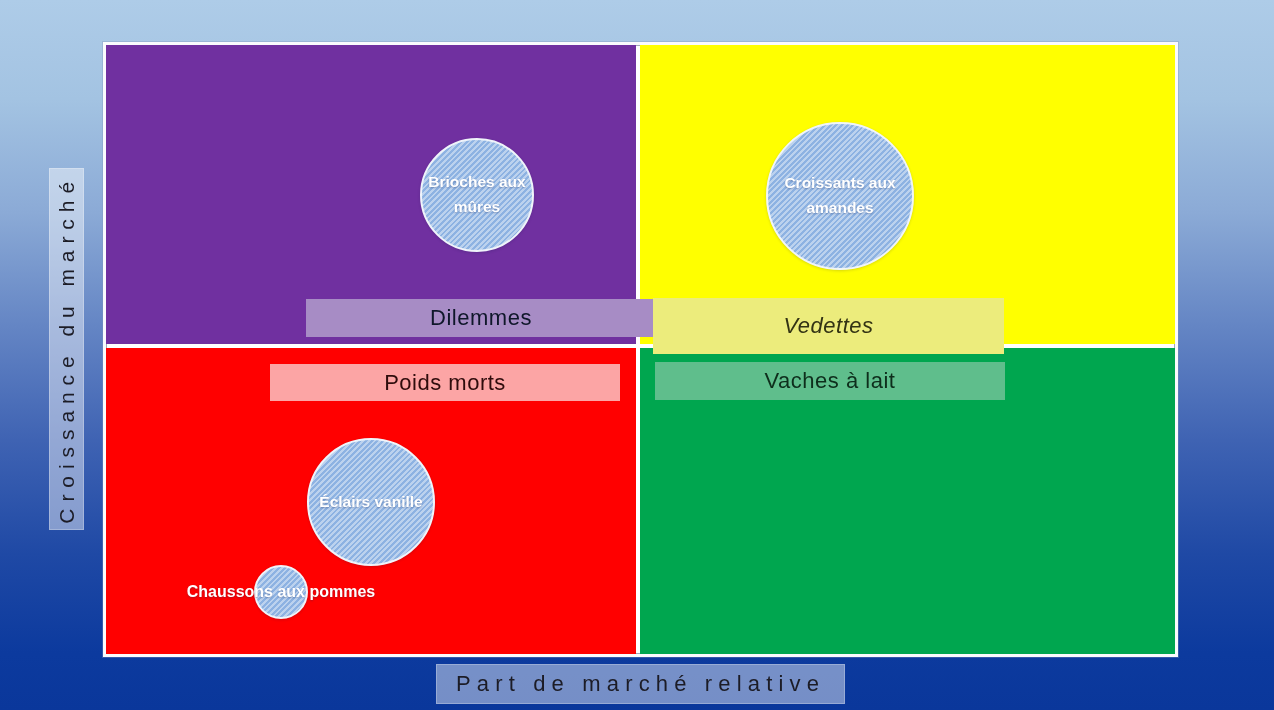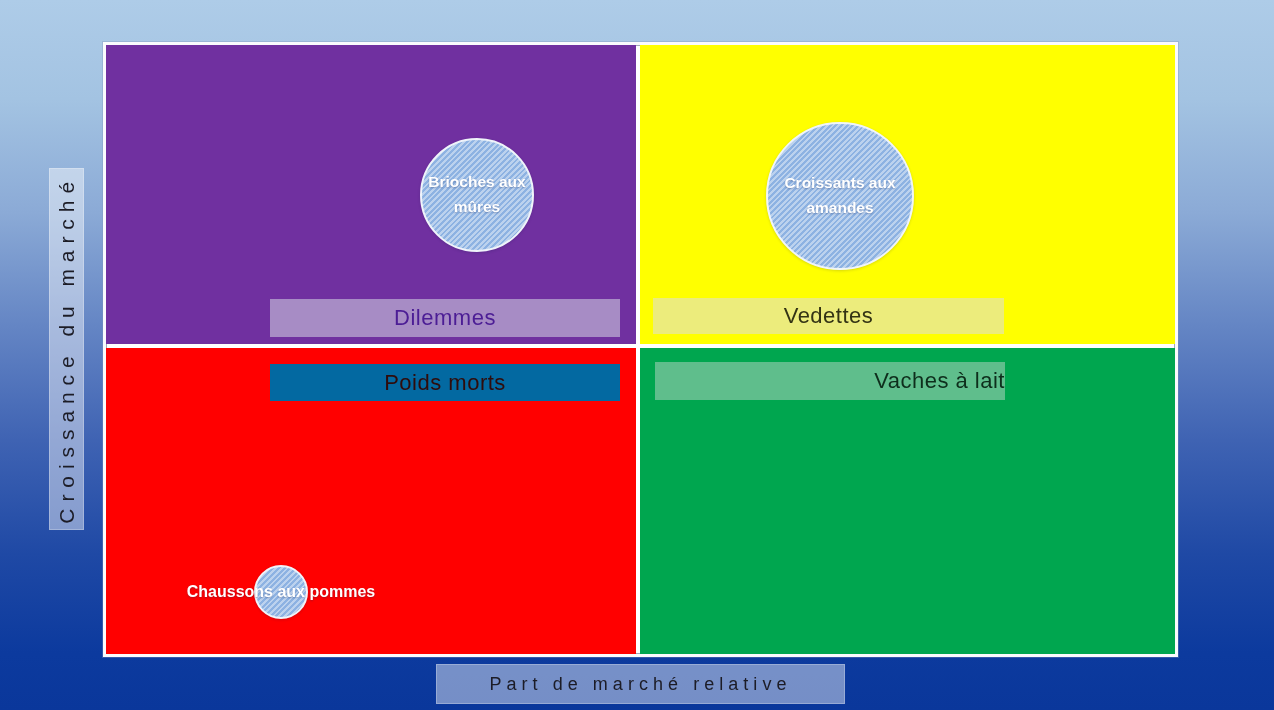--- a/index.html
+++ b/index.html
@@ -21,23 +21,23 @@
     box-shadow:inset 0 0 0 1px rgba(52,64,98,.45);
   }
   .quadrant{width:100%;height:100%;}
   
   .band{
     position:absolute;height:38px;
     display:flex;align-items:center;justify-content:center;
     font-size:22px;letter-spacing:.5px;
   }
   .band-dilemmes{left:164px;top:254px;width:350px;}
-  .band-vedettes{left:547px;top:253px;width:351px;height:36px;}
+  .band-vedettes{left:547px;top:253px;width:351px;height:56px;font-style:italic;}
   .band-poids-morts{left:164px;top:319px;width:350px;height:37px;}
-  .band-vaches-a-lait{left:549px;top:317px;width:350px;justify-content:flex-end;}
+  .band-vaches-a-lait{left:549px;top:317px;width:350px;}
   
   #bubble-layer{position:absolute;inset:0;}
   .bubble{
     position:absolute;border-radius:50%;
     background:repeating-linear-gradient(135deg,var(--bubble-fill) 0px,var(--bubble-fill) 2px,var(--bubble-hatch) 2px,var(--bubble-hatch) 4px);
     border:2.5px solid var(--bubble-border);
     box-sizing:border-box;
     display:flex;align-items:center;justify-content:center;
     box-shadow:0 1px 3px rgba(20,30,70,.18);
   }
@@ -53,59 +53,64 @@
     border:1px solid rgba(255,255,255,.25);
     display:flex;align-items:center;justify-content:center;
     color:#1C1C26;
   }
   .y-axis{position:absolute;left:49px;top:168px;width:33px;height:360px;}
   .y-axis span{
     writing-mode:vertical-rl;transform:rotate(180deg);
     font-size:21px;letter-spacing:.33em;white-space:nowrap;
   }
   .x-axis{position:absolute;left:436px;top:664px;width:407px;height:38px;}
-  .x-axis span{font-size:18px;letter-spacing:.28em;white-space:nowrap;}
+  .x-axis span{font-size:22px;letter-spacing:.28em;white-space:nowrap;}
 </style>
 </head>
 <body>
 
 <div class="stage">
 
   <div class="chart-frame">
     <div class="grid">
       <div class="quadrant" style="background: rgb(112, 48, 160);"></div>
       <div class="quadrant" style="background: rgb(255, 255, 0);"></div>
       <div class="quadrant" style="background: rgb(255, 0, 0);"></div>
       <div class="quadrant" style="background: rgb(0, 166, 79);"></div>
     </div>
 
-    <div class="band band-dilemmes" style="background: rgb(167, 140, 197); color: #4c1d95;">
+    <div class="band band-dilemmes" style="background: rgb(167, 140, 197); color: #0f172a; margin-left: 36px;">
         <span>Dilemmes</span>
       </div>
     <div class="band band-vedettes" style="background: rgb(236, 236, 124); color: rgb(51, 51, 20);">
         <span>Vedettes</span>
       </div>
-    <div class="band band-poids-morts" style="background: #0369a1; color: rgb(47, 12, 12);">
+    <div class="band band-poids-morts" style="background: #fca5a5; color: rgb(47, 12, 12);">
         <span>Poids morts</span>
       </div>
     <div class="band band-vaches-a-lait" style="background: rgb(95, 190, 140); color: rgb(14, 46, 28);">
         <span>Vaches à lait</span>
       </div>
 
     <div id="bubble-layer">
         <div class="bubble b-croissants-aux-amandes" style="left: 660px; top: 77px; height: 148px; width: 148px;">
           <span class="lbl">
             <div class="line">Croissants aux</div>
             <div class="line">amandes</div>
           </span>
         </div>
         <div class="bubble b-brioches-aux-mures" style="left: 314px; top: 93px; height: 114px; width: 114px;">
           <span class="lbl">
             <div class="line">Brioches aux</div>
             <div class="line">mûres</div>
+          </span>
+        </div>
+        <div class="bubble b-eclairs-vanille" style="left: 201px; top: 393px; height: 128px; width: 128px;">
+          <span class="lbl">
+            <div class="line">Éclairs vanille</div>
           </span>
         </div>
         <div class="bubble b-chaussons-aux-pommes" style="left: 148px; top: 520px; height: 54px; width: 54px;">
           <span class="lbl">
             <div class="line">Chaussons aux pommes</div>
           </span>
         </div>
       </div>
   </div>
 

